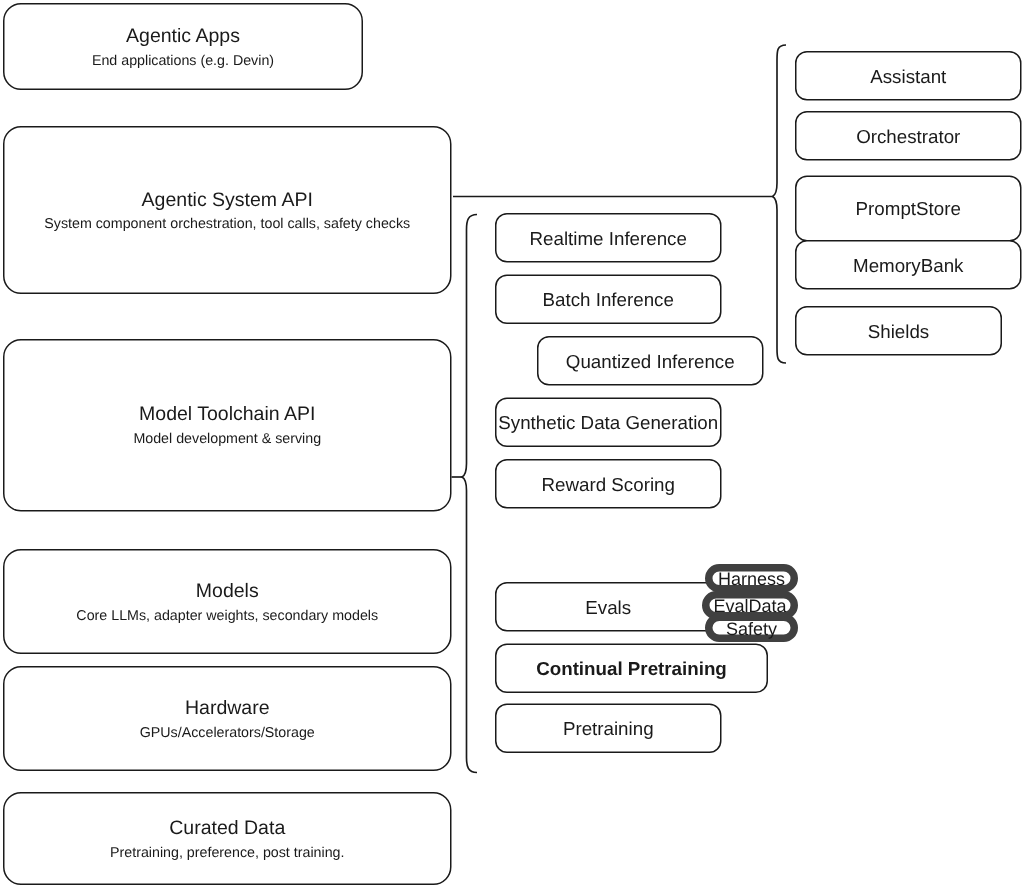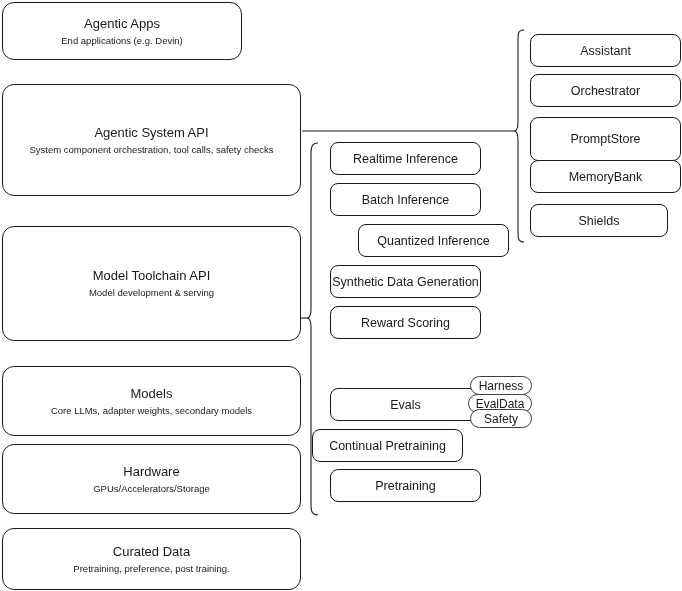--- a/index.html
+++ b/index.html
@@ -49,21 +49,21 @@
     display: flex;
     align-items: center;
     justify-content: center;
     font-size: 12.5px;
     color: #1a1a1a;
     white-space: nowrap;
   }
   .pill {
     position: absolute;
     box-sizing: border-box;
-    border: 1px solid #404040;
+    border: 5px solid #404040;
     border-radius: 10px;
     background: #ffffff;
     display: flex;
     align-items: center;
     justify-content: center;
     font-size: 12px;
     color: #1a1a1a;
     white-space: nowrap;
     z-index: 5;
   }
@@ -127,21 +127,21 @@
   </div>
   <div class="lane-box" style="left:330px; top:265px; width:151px; height:33px;">
     <span>Synthetic Data Generation</span>
   </div>
   <div class="lane-box" style="left:330px; top:306px; width:151px; height:33px;">
     <span>Reward Scoring</span>
   </div>
   <div class="lane-box" style="left:330px; top:388px; width:151px; height:33px;">
     <span>Evals</span>
   </div>
-  <div class="lane-box" style="left:312px; top:429px; width:151px; height:33px;">
+  <div class="lane-box" style="left:330px; top:429px; width:182px; height:33px;font-weight:bold;">
     <span>Continual Pretraining</span>
   </div>
   <div class="lane-box" style="left:330px; top:469px; width:151px; height:33px;">
     <span>Pretraining</span>
   </div>
 
   <div class="pill" style="left:470px; top:376px; width:62px; height:19px;">
     <span>Harness</span>
   </div>
   <div class="pill" style="left:468px; top:394px; width:64px; height:19px;">

